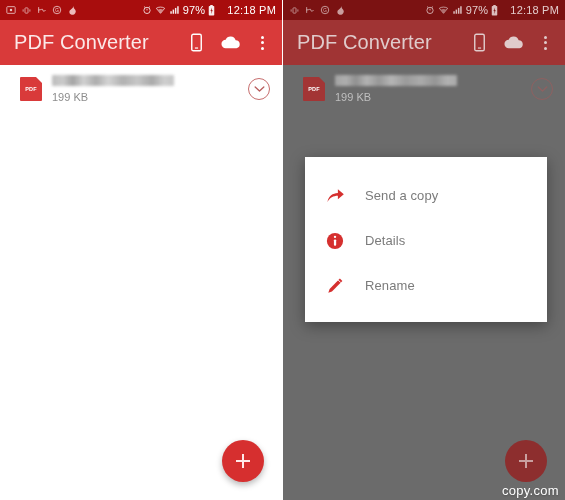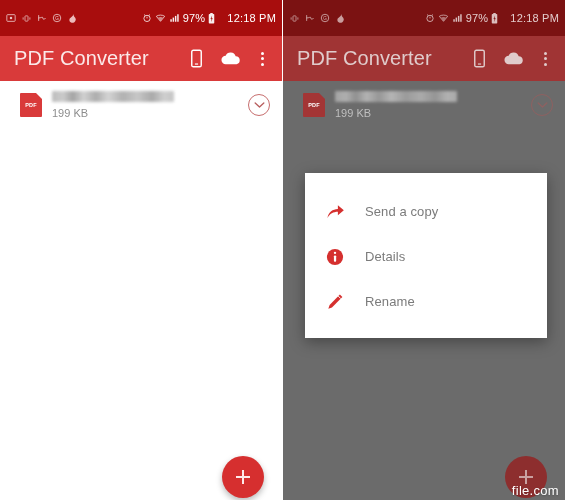--- a/index.html
+++ b/index.html
@@ -18,21 +18,21 @@
     position: relative;
     width: 283px; height: 500px;
     overflow: hidden;
     background: #ffffff;
   }
   .phone.right { width: 282px; }
   .phone.left { border-right: 1px solid #ffffff; }
 
   
   .statusbar {
-    height: 36px;
+    height: 20px;
     background: #a80d0d;
     display: flex;
     align-items: center;
     padding: 0 6px;
     color: #f2dede;
     font-size: 9.5px;
     letter-spacing: .2px;
   }
   .sb-left { display: flex; align-items: center; gap: 5px; flex: 1; }
   .sb-right { display: flex; align-items: center; gap: 3px; }
@@ -442,15 +442,15 @@
           </span>
           <span class="menu-label">Rename</span>
         </div>
 
 
 
       </div>
     </div>
   </div>
 
-  <div class="watermark">file.com</div>
+  <div class="watermark">copy.com</div>
 
 </div>
 
 </body></html>

